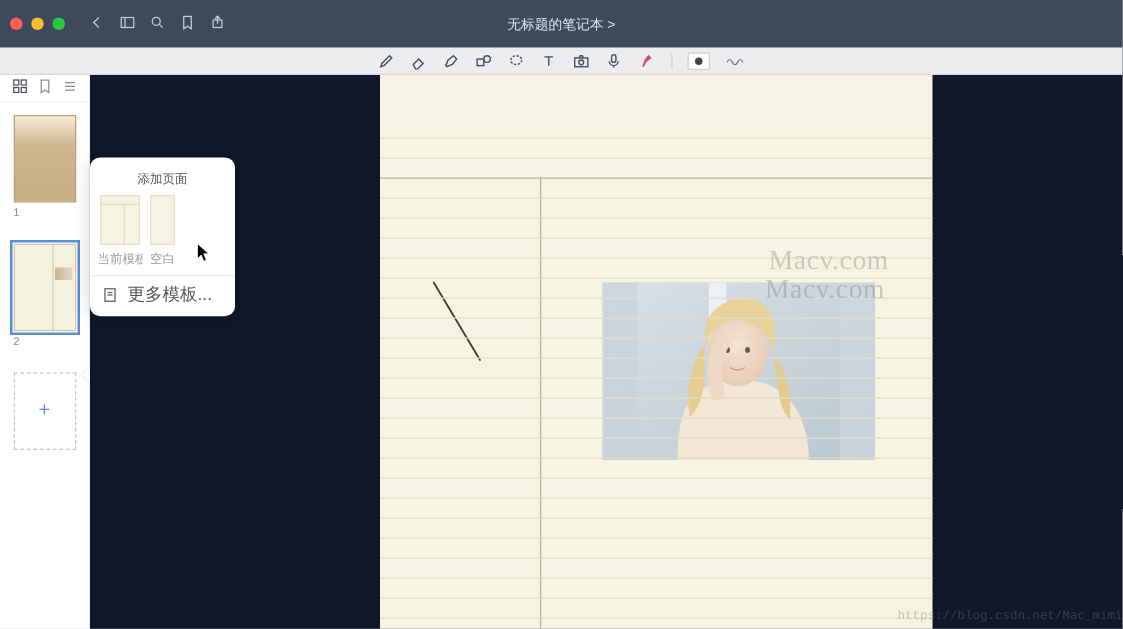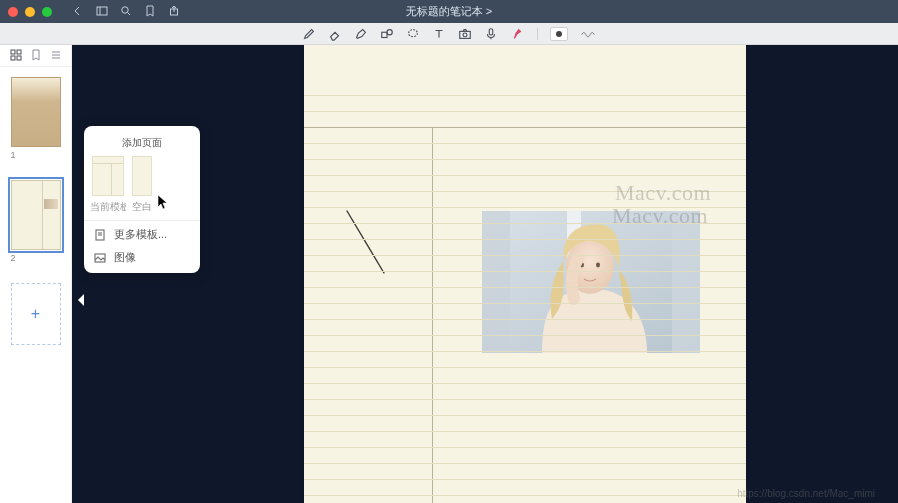--- a/index.html
+++ b/index.html
@@ -1,19 +1,19 @@
 <!DOCTYPE html>
 <html><head>
   <meta charset="utf-8">
   <style>
     * { margin: 0; padding: 0; box-sizing: border-box; }
     body { font-family: -apple-system, "Helvetica Neue", Arial, sans-serif; font-size: 11px; color: #333; background: #fff; width: 898px; height: 503px; overflow: hidden; position: relative; }
 
     
-    .titlebar { height: 23px; background: #3c4a5c; display: flex; align-items: center; padding: 0 8px; position: relative; }
+    .titlebar { height: 38px; background: #3c4a5c; display: flex; align-items: center; padding: 0 8px; position: relative; }
     .traffic-lights { display: flex; gap: 7px; }
     .traffic-light { width: 10px; height: 10px; border-radius: 50%; }
     .tl-red { background: #ff5f56; }
     .tl-yellow { background: #ffbd2e; }
     .tl-green { background: #27c93f; }
     .titlebar-tools { display: flex; gap: 12px; margin-left: 20px; color: #c5cdd8; }
     .titlebar-tools svg { width: 12px; height: 12px; }
     .title { position: absolute; left: 50%; transform: translateX(-50%); color: #dce2eb; font-size: 11px; }
 
     
@@ -50,37 +50,37 @@
     .vrule { position: absolute; top: 82px; bottom: 0; width: 1px; left: 128px; background: #b7b398; }
     .hrule-top { position: absolute; left: 0; right: 0; height: 1px; background: #b7b298; top: 82px; }
     .stroke-line { position: absolute; left: 38px; top: 164px; }
     .photo { position: absolute; left: 178px; top: 166px; width: 218px; height: 142px; background: #cdd6df; overflow: hidden; }
     .photo svg { width: 100%; height: 100%; display: block; }
 
     
     .watermark { position: absolute; font-family: Georgia, serif; color: rgba(120,120,120,0.35); pointer-events: none; letter-spacing: 0.5px; }
     .wm1 { left: 543px; top: 135px; font-size: 22px; }
     .wm2 { left: 540px; top: 158px; font-size: 22px; }
-    .wm-footer { position: absolute; right: 23px; bottom: 4px; font-size: 10px; color: rgba(120,120,120,0.4); font-family: Liberation Sans, sans-serif; }
-
-    
-    .popover { position: absolute; left: 84px; top: 126px; width: 116px; background: #fff; border-radius: 8px; box-shadow: 0 2px 14px rgba(0,0,0,0.18); padding: 8px 0 4px; z-index: 50; }
+    .wm-footer { position: absolute; right: 0; bottom: 4px; font-size: 10px; color: rgba(120,120,120,0.4); font-family: Liberation Mono, monospace; }
+
+    
+    .popover { position: absolute; left: 72px; top: 126px; width: 116px; background: #fff; border-radius: 8px; box-shadow: 0 2px 14px rgba(0,0,0,0.18); padding: 8px 0 4px; z-index: 50; }
     .popover::before { content: ""; position: absolute; left: -6px; top: 168px; width: 0; height: 0; border-top: 6px solid transparent; border-bottom: 6px solid transparent; border-right: 6px solid #fff; filter: drop-shadow(-1px 0 1px rgba(0,0,0,0.08)); }
     .popover-title { font-size: 10px; color: #555; text-align: center; padding: 2px 0 6px; }
     .template-row { display: flex; gap: 4px; padding: 0 6px; overflow: hidden; }
     .template { width: 36px; display: flex; flex-direction: column; align-items: center; cursor: pointer; }
     .template:last-child { width: 24px; }
     .template .tpl { width: 32px; height: 40px; background: #f7f3e2; border: 1px solid #e6e0c8; position: relative; }
     .template:last-child .tpl { width: 20px; }
     .tpl.t1::after { content: ""; position: absolute; left: 18px; top: 6px; bottom: 0; width: 1px; background: #ded8bd; }
     .tpl.t1::before { content: ""; position: absolute; left: 0; right: 0; top: 6px; height: 1px; background: #ded8bd; }
     .tpl.t2::before { content: ""; position: absolute; left: 4px; right: 4px; top: 6px; height: 1px; background: #ded8bd; }
     .tpl-label { font-size: 10px; color: #999; margin-top: 4px; white-space: nowrap; overflow: hidden; max-width: 36px; }
     .menu-divider { height: 1px; background: #eee; margin: 6px 0 2px; }
-    .menu-item { display: flex; align-items: center; gap: 8px; padding: 4px 10px; font-size: 11px; color: #555; cursor: pointer; }
+    .menu-item { display: flex; align-items: center; gap: 8px; padding: 4px 10px; font-size: 14px; color: #555; cursor: pointer; }
     .menu-item svg { width: 12px; height: 12px; stroke: #777; fill: none; stroke-width: 1.2; }
 
     .cursor-ptr { position: absolute; left: 157px; top: 194px; z-index: 60; pointer-events: none; }
   </style>
 </head>
 <body>
 
 <div class="titlebar">
   <div class="traffic-lights">
     <div class="traffic-light tl-red"></div>
@@ -297,26 +297,19 @@
   </div>
   <div class="menu-divider"></div>
   <div class="menu-item">
     <svg viewBox="0 0 12 12">
         <rect x="2" y="1" width="8" height="10"></rect>
         <line x1="4" y1="4" x2="8" y2="4"></line>
         <line x1="4" y1="6" x2="8" y2="6"></line>
       </svg>
     <span>更多模板...</span>
   </div>
-  <div class="menu-item">
-    <svg viewBox="0 0 12 12">
-        <rect x="1" y="2" width="10" height="8"></rect>
-        <path d="M1 8l3-3 3 3 2-2 2 2"></path>
-      </svg>
-    <span>图像</span>
-  </div>
 </div>
 
 <svg class="cursor-ptr" width="12" height="16" viewBox="0 0 12 16">
     <path d="M1 1l0 12 3-3 2 5 2-1-2-5 4 0z" fill="#000" stroke="#fff" stroke-width="0.6"></path>
   </svg>
 
 <div class="wm-footer">https://blog.csdn.net/Mac_mimi</div>
 
 </body></html>

